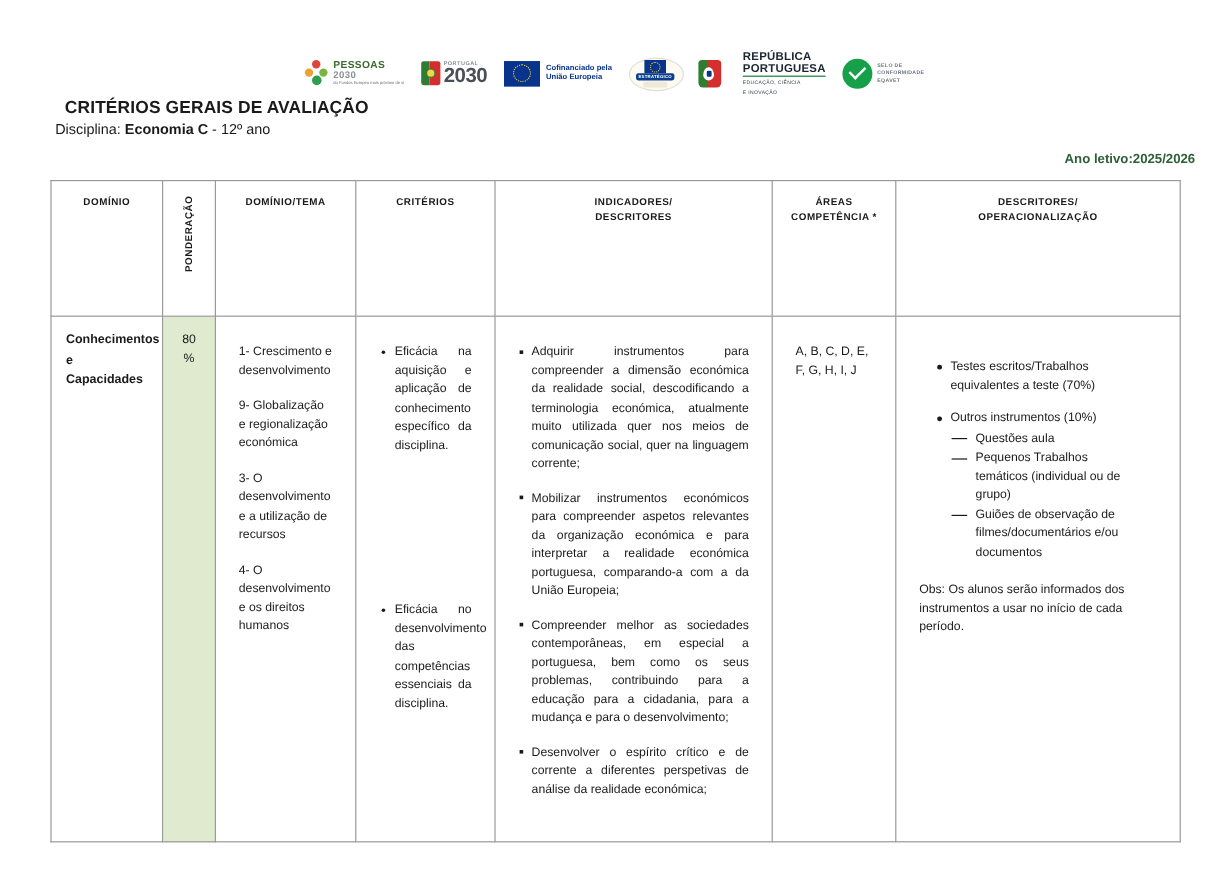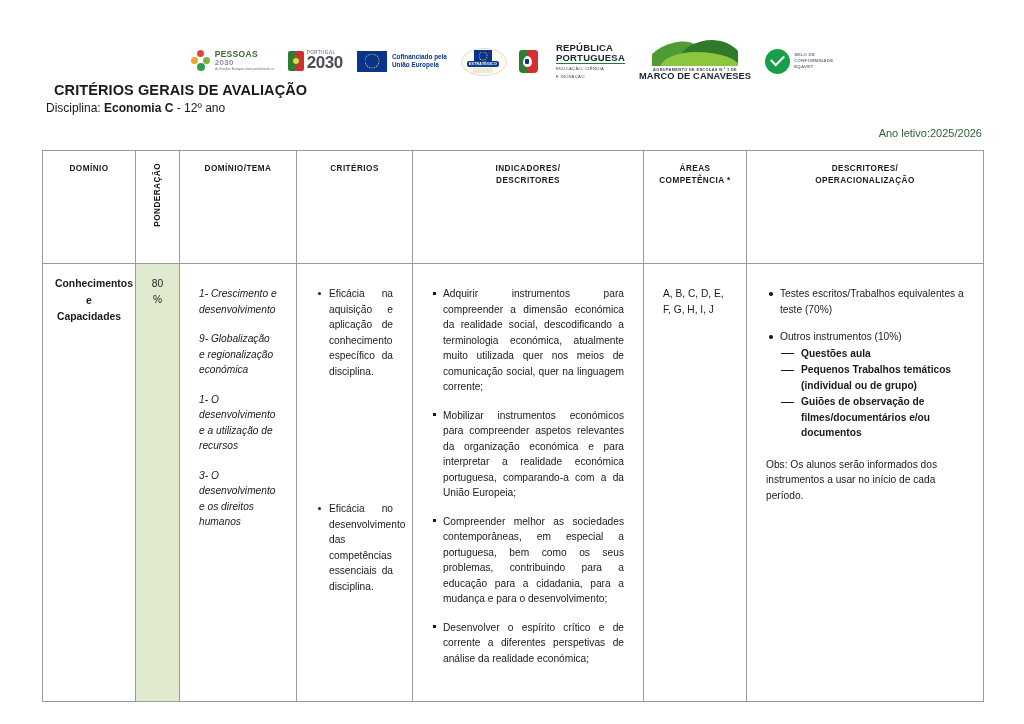--- a/index.html
+++ b/index.html
@@ -87,21 +87,21 @@
   .lg-eqv{gap:4px;}
   .lg-eqv .circ{width:25px;height:25px;border-radius:50%;background:#17a04a;position:relative;}
   .lg-eqv .circ:after{content:"";position:absolute;left:6px;top:6px;width:11px;height:6px;
      border-left:2.6px solid #fff;border-bottom:2.6px solid #fff;transform:rotate(-45deg);}
   .lg-eqv .txt{font-size:4.3px;font-weight:bold;color:#6a7280;line-height:1.45;letter-spacing:.3px;}
 
   
   .doc-title{position:absolute;left:54px;top:82px;font-size:14.5px;font-weight:bold;letter-spacing:.1px;color:#1a1a1a;}
   .doc-sub{position:absolute;left:46px;top:101px;font-size:12px;color:#1a1a1a;}
   .doc-sub b{font-weight:bold;}
-  .school-year{position:absolute;right:42px;top:127px;font-size:11px;font-weight:normal;color:#2e6037;}
+  .school-year{position:absolute;right:28px;top:127px;font-size:11px;font-weight:bold;color:#2e6037;}
 
   
   table.crit{
     position:absolute;left:42px;top:150px;width:941px;
     border-collapse:collapse;table-layout:fixed;
   }
   table.crit th, table.crit td{
     border:1px solid #9a9a9a;
     vertical-align:top;
     padding:12px;
@@ -125,26 +125,26 @@
   .c7{width:237px;}
   .vert{
     writing-mode:vertical-rl;
     transform:rotate(180deg);
     white-space:nowrap;
     display:inline-block;
   }
   tbody td{font-size:10.2px;line-height:1.52;}
   .cell{padding:10px 7px;}
   .dominio-cell{
-    text-align:center;vertical-align:middle;font-weight:bold;font-size:10.4px;line-height:1.6;
+    text-align:left;vertical-align:middle;font-weight:bold;font-size:10.4px;line-height:1.6;
   }
   .pond-cell{
     background:#dfeacf;text-align:center;vertical-align:middle;font-size:10.2px;
   }
-  .tema p{margin:0 0 14px 0;font-style:italic;}
+  .tema p{margin:0 0 14px 0;}
   .tema p:last-child{margin-bottom:0;}
 
   ul.crit-list{margin:0;padding:0;list-style:none;}
   ul.crit-list li{
     position:relative;padding-left:13px;margin-bottom:10px;text-align:justify;
   }
   ul.crit-list li:before{
     content:"";position:absolute;left:2px;top:6px;width:3.2px;height:3.2px;
     border-radius:50%;background:#1a1a1a;
   }
@@ -153,29 +153,29 @@
   ul.ind-list{margin:0;padding:0;list-style:none;}
   ul.ind-list li{
     position:relative;padding-left:11px;margin-bottom:13px;text-align:justify;
   }
   ul.ind-list li:before{
     content:"";position:absolute;left:1px;top:5.5px;width:3.4px;height:3.4px;background:#1a1a1a;
   }
 
   .areas-cell{vertical-align:middle;font-size:10.2px;line-height:1.55;}
 
-  ul.instr-list{margin:0;padding:0;list-style:none;}
+  ul.instr-list{margin:12px;padding:0;list-style:none;}
   ul.instr-list > li{
     position:relative;padding-left:14px;margin-bottom:12px;
   }
   ul.instr-list > li:before{
     content:"";position:absolute;left:3px;top:6px;width:3.6px;height:3.6px;border-radius:50%;background:#1a1a1a;
   }
   ul.sub-list{margin:1px 0 0 0;padding:0;list-style:none;}
-  ul.sub-list li{position:relative;padding-left:21px;margin-bottom:1px;font-weight:bold;}
+  ul.sub-list li{position:relative;padding-left:21px;margin-bottom:1px;}
   ul.sub-list li:before{
     content:"";position:absolute;left:1px;top:7.5px;width:13px;height:1.2px;background:#1a1a1a;
   }
   .obs{margin-top:16px;}
 </style>
 </head>
 <body>
 
 <div class="logo-banner">
 
@@ -229,29 +229,20 @@
         <span class="w"></span>
     </div>
     <div class="rt">
       <div class="r1">REPÚBLICA</div>
       <div class="r2">PORTUGUESA</div>
       <div class="r3">EDUCAÇÃO, CIÊNCIA</div>
       <div class="r3">E INOVAÇÃO</div>
     </div>
   </div>
 
-  <div class="logo lg-agr">
-    <div class="hills">
-      <span class="h1"></span>
-        <span class="h2"></span>
-        <span class="h3"></span>
-    </div>
-    <div class="a1">AGRUPAMENTO DE ESCOLAS N.º 1 DE</div>
-    <div class="a2">MARCO DE CANAVESES</div>
-  </div>
 
   <div class="logo lg-eqv">
     <div class="circ"></div>
     <div class="txt">
       <div>SELO DE</div>
       <div>CONFORMIDADE</div>
       <div>EQAVET</div>
     </div>
   </div>
 </div>
@@ -304,22 +295,22 @@
         <div>e</div>
         <div>Capacidades</div>
       </td>
 
       <td class="pond-cell">80 %</td>
 
       <td>
         <div class="cell tema">
           <p>1- Crescimento e desenvolvimento</p>
           <p>9- Globalização e regionalização económica</p>
-          <p>1- O desenvolvimento e a utilização de recursos</p>
-          <p>3- O desenvolvimento e os direitos humanos</p>
+          <p>3- O desenvolvimento e a utilização de recursos</p>
+          <p>4- O desenvolvimento e os direitos humanos</p>
         </div>
       </td>
 
       <td>
         <div class="cell">
           <ul class="crit-list">
             <li>Eficácia na aquisição e aplicação de conhecimento específico da disciplina.</li>
           </ul>
           <div class="gap-crit"></div>
           <ul class="crit-list">

